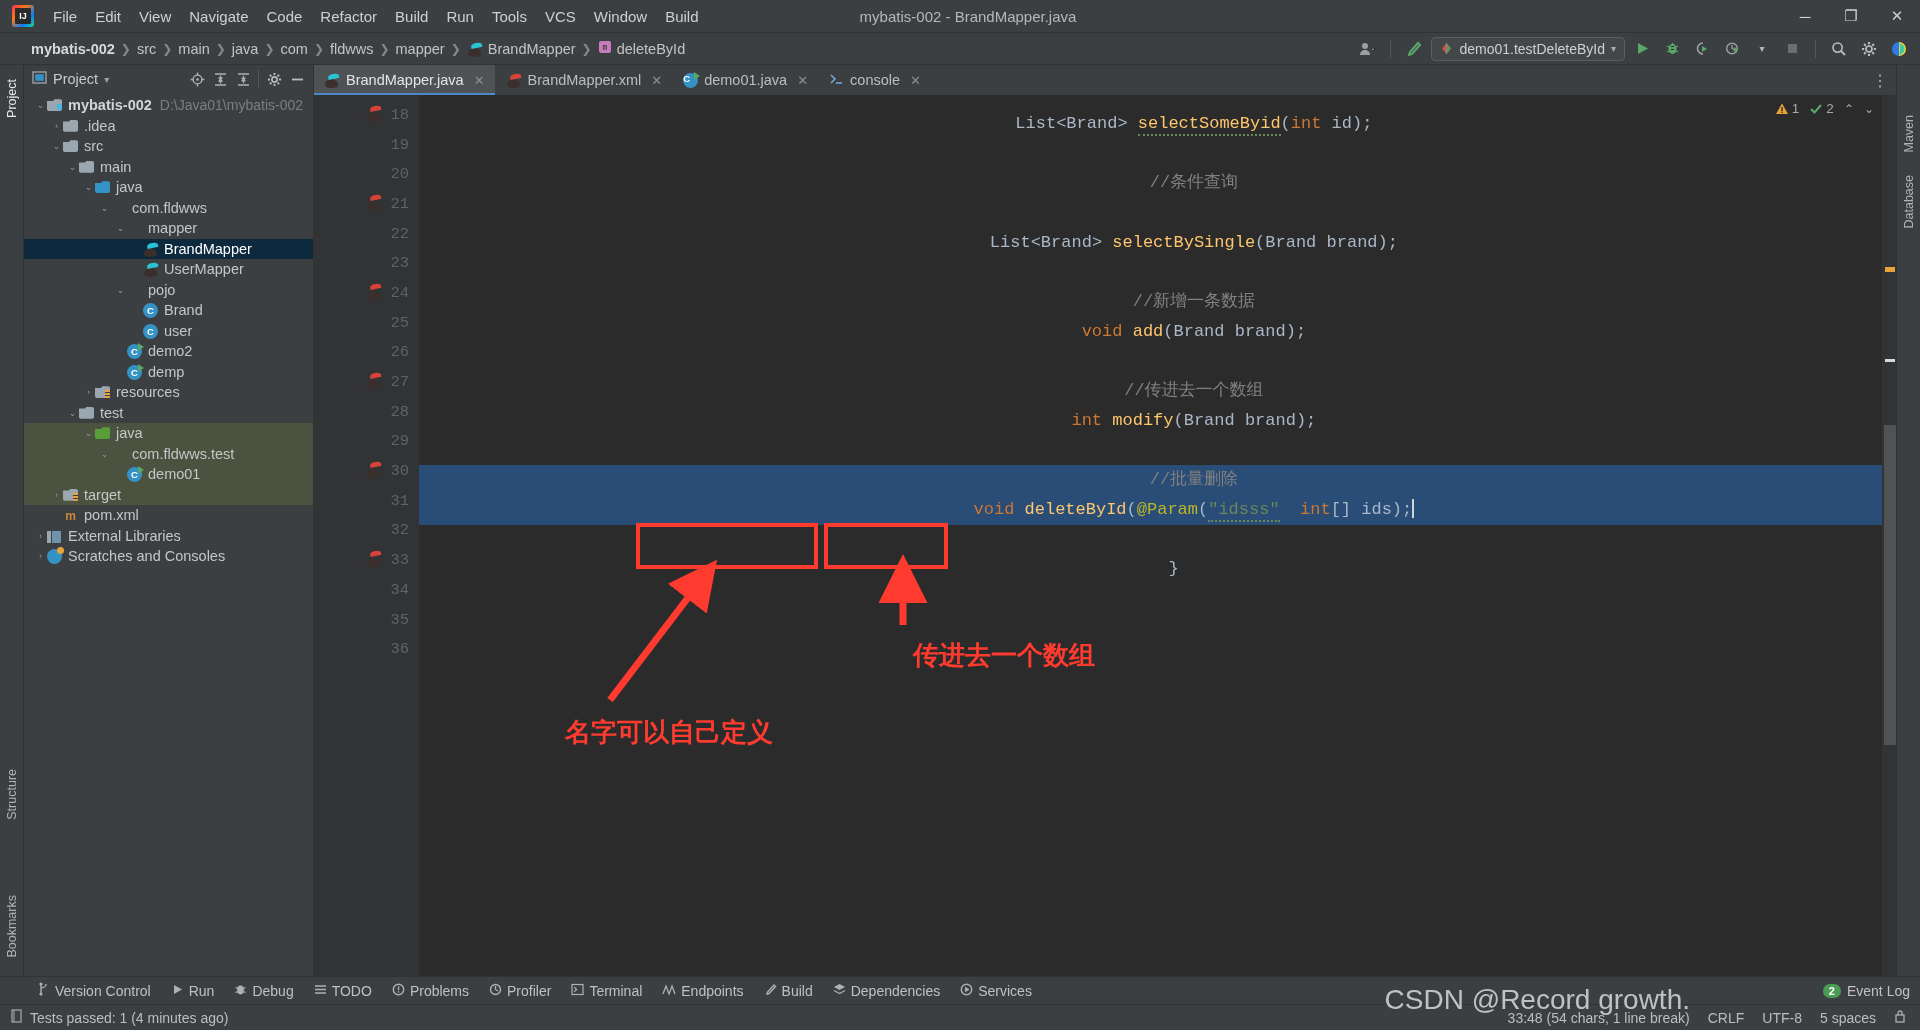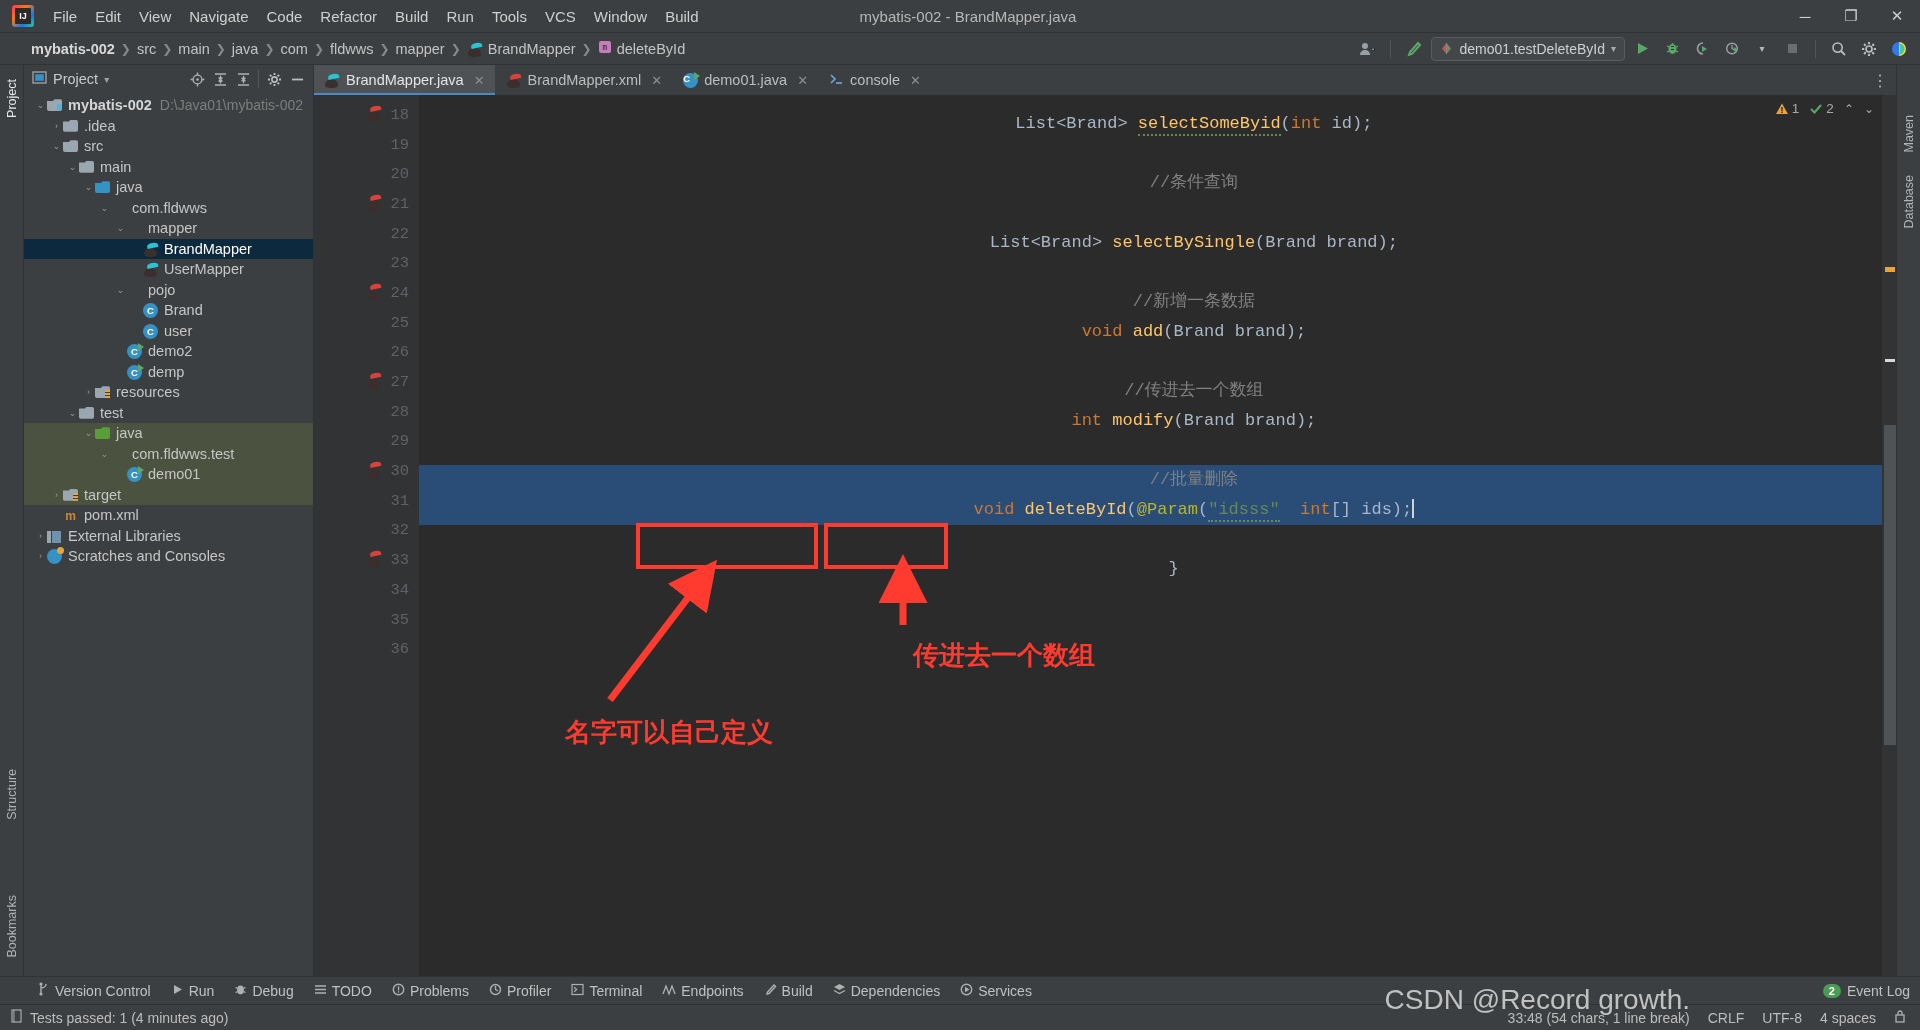--- a/index.html
+++ b/index.html
@@ -827,21 +827,21 @@
       <svg width="13" height="14" viewBox="0 0 13 14">
           <rect x="2" y="1" width="9" height="12" fill="none" stroke="#aaa" stroke-width="1.2"></rect>
           <path d="M4 1v12" stroke="#aaa" stroke-width="1"></path>
         </svg>
     </span>
     <span>Tests passed: 1 (4 minutes ago)</span>
     <div class="right">
       <span>33:48 (54 chars, 1 line break)</span>
       <span>CRLF</span>
       <span>UTF-8</span>
-      <span>4 spaces</span>
+      <span>5 spaces</span>
       <span>
         <svg width="12" height="14" viewBox="0 0 12 14">
             <rect x="2" y="6" width="8" height="7" fill="none" stroke="#b0b0b0" stroke-width="1.3"></rect>
             <path d="M4 6V4a2 2 0 0 1 4 0v2" fill="none" stroke="#b0b0b0" stroke-width="1.3"></path>
           </svg>
       </span>
     </div>
   </div>
 
   <div class="overlay">

